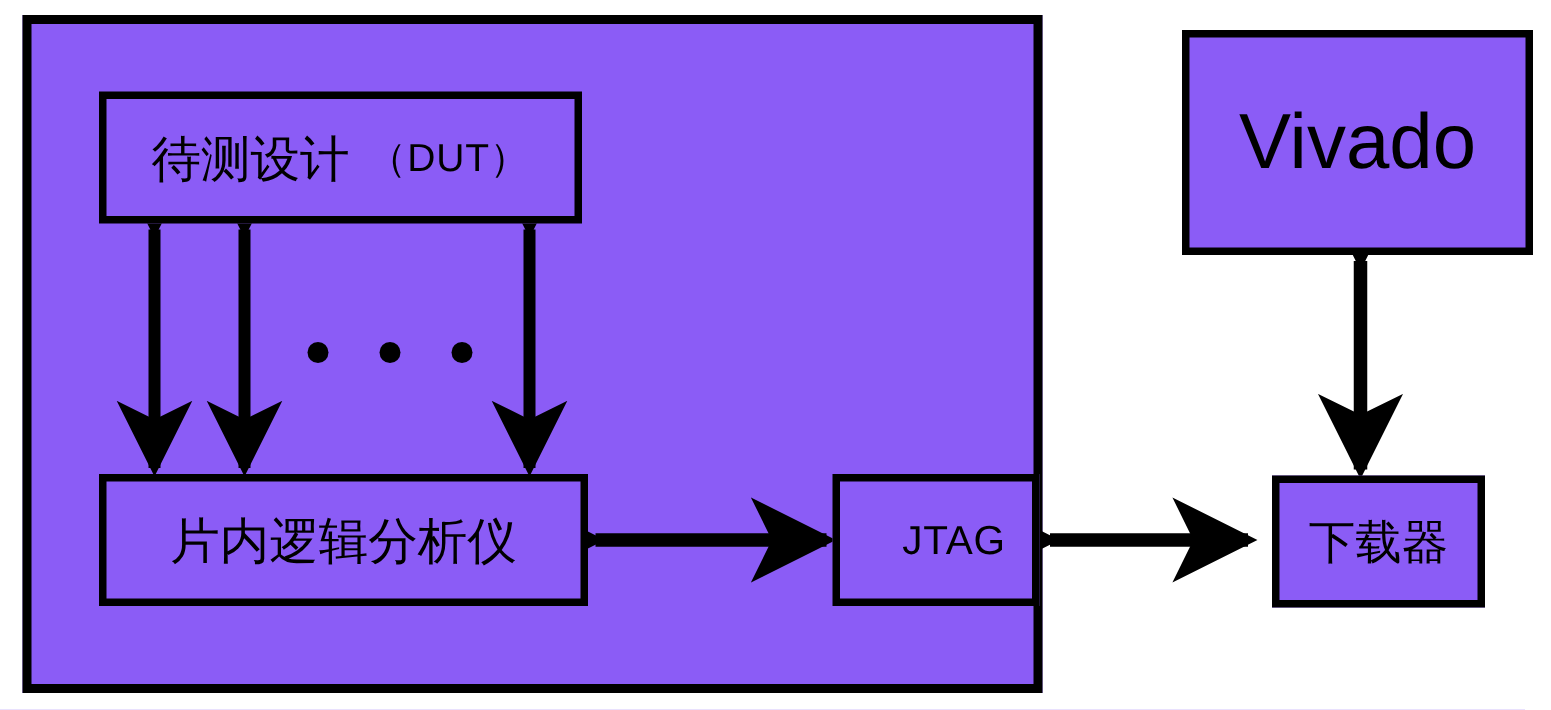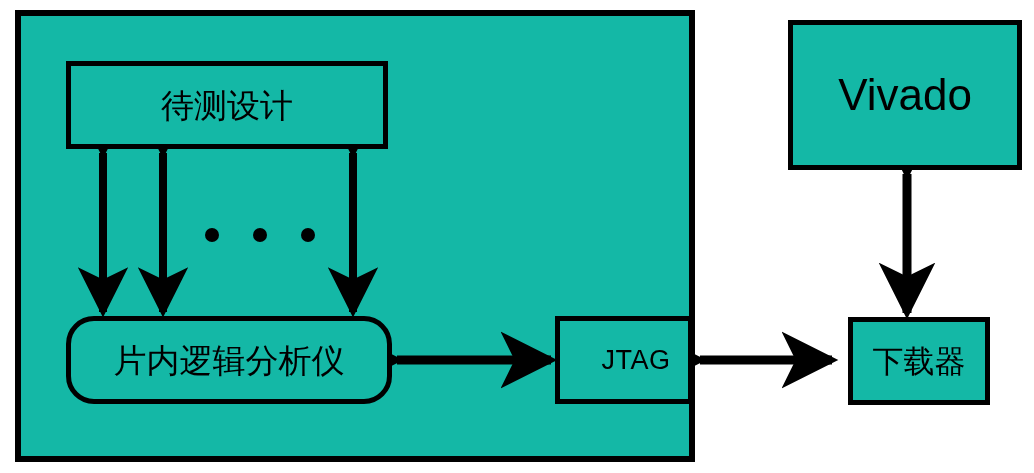--- a/index.html
+++ b/index.html
@@ -13,21 +13,21 @@
   #diagram-root {
     position: relative;
     width: 1034px;
     height: 473px;
     background: #ffffff;
     overflow: hidden;
   }
   .box {
     position: absolute;
     box-sizing: border-box;
-    background: #14b8a6;
+    background: #8b5cf6;
     border: 5px solid #000000;
     display: flex;
     align-items: center;
     justify-content: center;
     color: #000000;
     line-height: 1;
     white-space: nowrap;
     gap: 12px;
   }
   .fpga-boundary {
@@ -62,38 +62,37 @@
   }
   .dut-box .cjk { font-size: 33px; }
   .dut-box .latin { font-size: 26px; letter-spacing: 0.5px; }
   .ila-box {
     left: 66px;
     top: 316px;
     width: 326px;
     height: 88px;
     font-size: 33px;
     z-index: 3;
-    border-radius: 28px;
   }
   .jtag-box {
     left: 555px;
     top: 316px;
     width: 138px;
     height: 88px;
     font-size: 27px;
     z-index: 3;
     letter-spacing: 0.5px;
     padding-left: 24px;
   }
   .vivado-box {
     left: 788px;
     top: 20px;
     width: 234px;
     height: 150px;
-    font-size: 44px;
+    font-size: 52px;
     z-index: 3;
   }
   .downloader-box {
     left: 836px;
     top: 317px;
     width: 142px;
     height: 88px;
     font-size: 31px;
     z-index: 3;
     margin-left: 12px;
@@ -128,20 +127,21 @@
 </head>
 <body>
 
 <div id="diagram-root">
 
   <div class="box fpga-boundary"></div>
 
 
   <div class="box dut-box">
     <span class="cjk">待测设计</span>
+      <span class="latin">（DUT）</span>
   </div>
 
   <div class="dots">
     <span class="dot"></span>
     <span class="dot"></span>
     <span class="dot"></span>
   </div>
 
   <div class="box ila-box">
     <span>片内逻辑分析仪</span>

